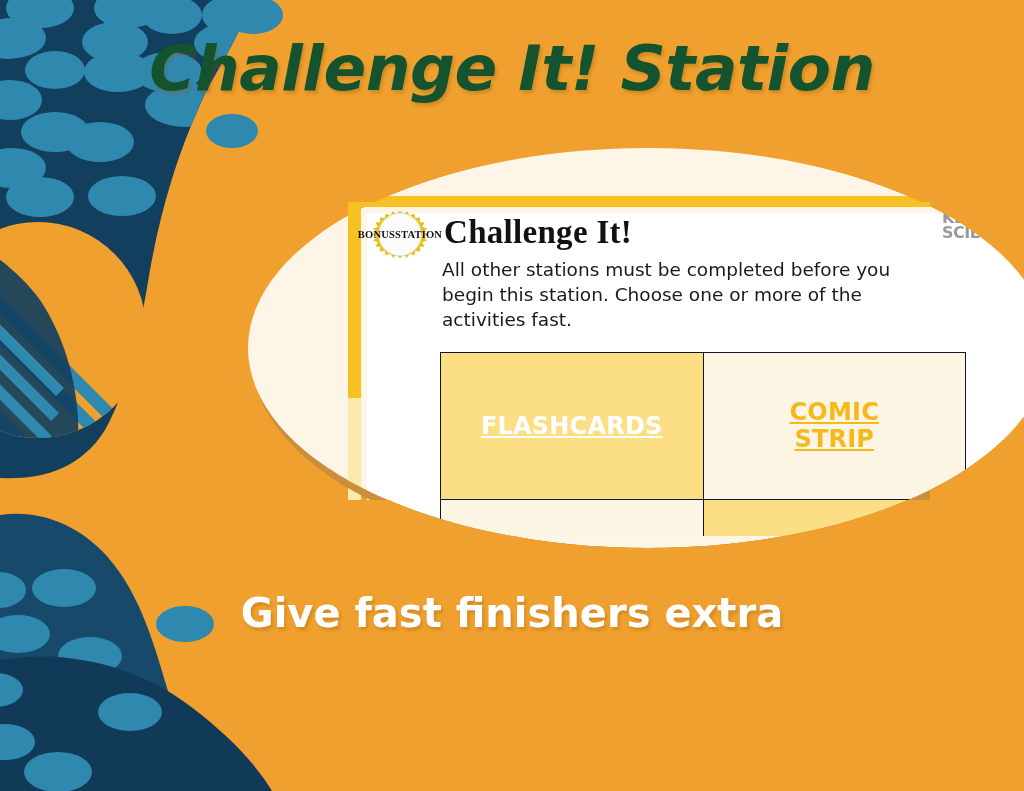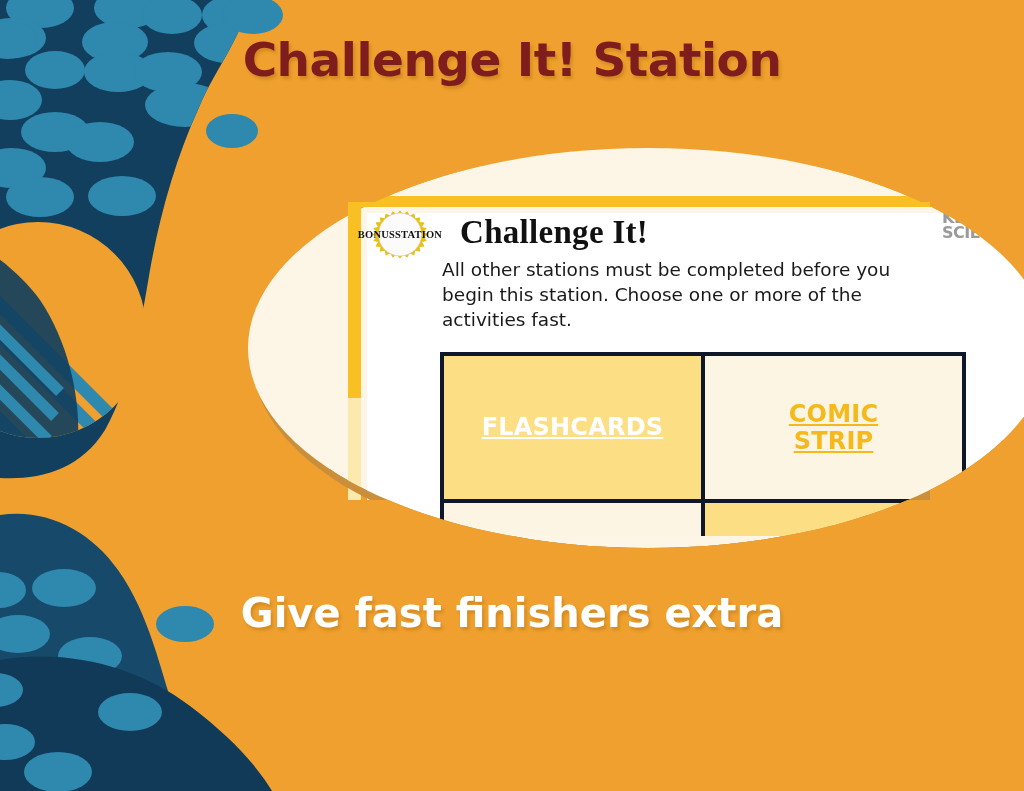--- a/index.html
+++ b/index.html
@@ -13,25 +13,26 @@
 
   
   .deco-svg{position:absolute;left:0;top:0;width:1024px;height:791px;}
 
   
   .title{
     position:absolute;left:0;right:0;top:32px;
     text-align:center;
     font-family:"DejaVu Sans", sans-serif;
     font-weight:bold;
-    font-size:47px;
+    font-size:63px;
     letter-spacing:-0.5px;
-    color:#7f1d1d;
+    color:#14532d;
     text-shadow:2px 3px 3px rgba(150,90,10,.30);
     z-index:40;
+    font-style:italic;
   }
   .caption{
     position:absolute;left:0;right:0;top:588px;
     text-align:center;
     font-family:"DejaVu Sans", sans-serif;
     font-weight:bold;
     font-size:40px;
     line-height:1.26;
     color:#FFFFFF;
     text-shadow:2px 3px 3px rgba(150,90,10,.30);
@@ -80,21 +81,21 @@
   .badge svg{display:block;}
   .badge-text{
     position:absolute;left:0;top:0;width:72px;height:72px;
     display:flex;flex-direction:row;align-items:center;justify-content:center;
     font-family:"Liberation Serif", serif;
     font-weight:bold;font-size:10.5px;line-height:1.12;
     color:#111;letter-spacing:.2px;
   }
 
   .doc-title{
-    position:absolute;left:112px;top:18px;
+    position:absolute;left:96px;top:18px;
     font-family:"Liberation Serif", serif;
     font-weight:bold;
     font-size:33px;
     color:#111111;
     letter-spacing:.3px;
   }
   .doc-body{
     position:absolute;left:94px;top:62px;width:514px;
     font-family:"DejaVu Sans", sans-serif;
     font-size:18.5px;
@@ -120,21 +121,21 @@
     font-size:5px;font-weight:bold;color:#a8a8a8;letter-spacing:0;
   }
 
   
   .tbl{
     position:absolute;left:92px;top:156px;width:526px;height:175px;
     border-collapse:collapse;
     table-layout:fixed;
   }
   .tbl td{
-    border:4px solid #0f172a;
+    border:1px solid #0f172a;
     text-align:center;
     vertical-align:middle;
     padding:0;
   }
   .cell-yellow{background:#FCDF85;}
   .cell-cream{background:#FDF5E4;margin-top:40px;}
   .r1{height:147px;}
   .r2{height:40px;}
   .lnk{
     font-family:"DejaVu Sans", sans-serif;

